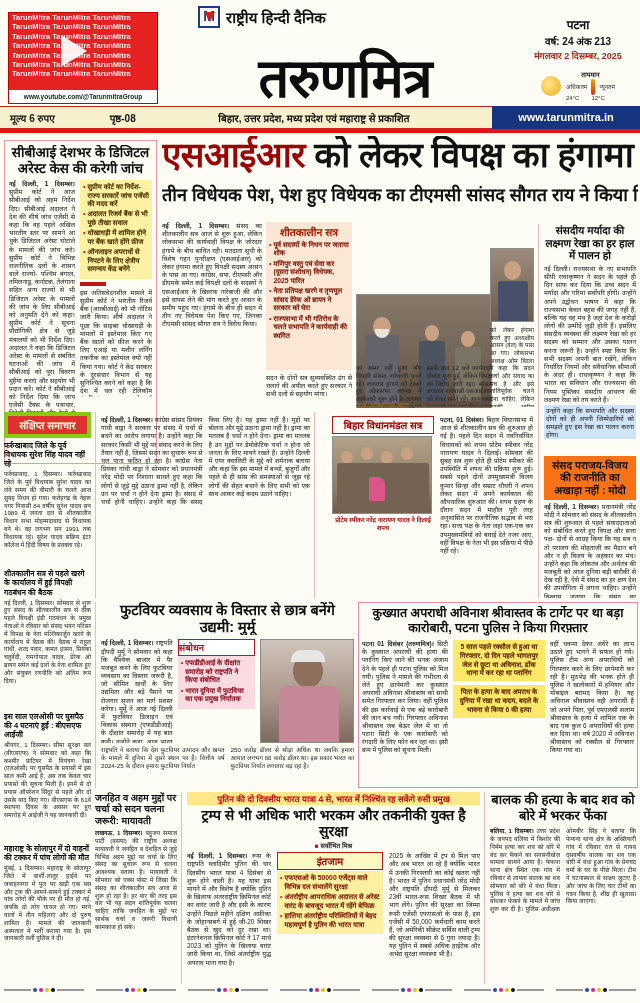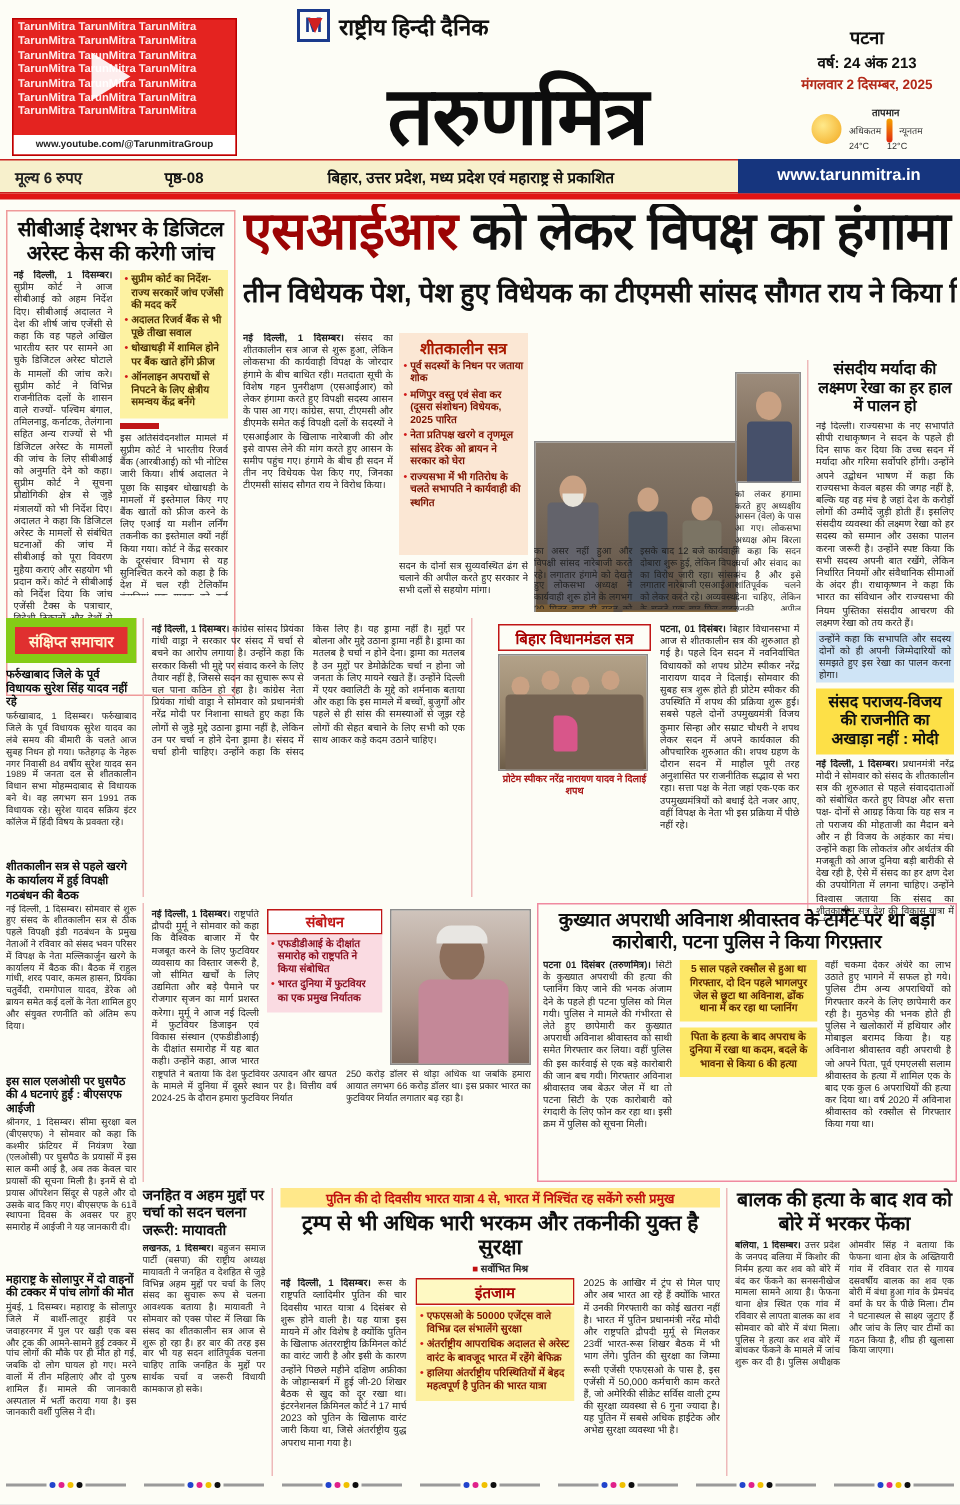--- a/index.html
+++ b/index.html
@@ -73,48 +73,48 @@
   .sess .bullet { color:#7a1200; }
   .photo { position:relative; overflow:hidden; border:1px solid #8c8c8c; }
   .ph-main { background:linear-gradient(180deg,#87796a 0%,#6e6052 55%,#4e4236 100%); }
   .head-c { position:absolute; border-radius:50%; background:#c9a183; }
   .podium { position:absolute; background:#7d5f35; }
   .fig { position:absolute; background:#5a5a62; border-radius:3px 3px 0 0; }
   .beard { position:absolute; background:#e8e4da; border-radius:0 0 8px 8px; }
   .cap { font-size:6.2px; line-height:1.25; text-align:justify; color:#222; overflow:hidden; }
 
   
-  .rail { left:538px; top:240px; width:98px; height:374px; }
+  .rail { left:538px; top:224px; width:98px; height:374px; }
   .rail-h { font-size:10.5px; line-height:1.2; text-align:center; }
   .hlight { background:#cfe4f6; padding:2px; }
-  .modi-h { background:#fde047; font-size:10.5px; font-weight:bold; line-height:1.2; padding:3px;
-            text-align:center; margin:4px 0 3px; }
+  .modi-h { background:#f97316; font-size:10.5px; font-weight:bold; line-height:1.2; padding:3px;
+            text-align:center; margin:17px 0 3px; }
 
   
   .brief { left:4px; top:412px; width:87px; height:572px; }
-  .brief-t { background:#e03030; border:6px solid #84cc16; color:#fff6d0; font-size:10px; font-weight:bold;
+  .brief-t { background:#e03030; border:4px solid #84cc16; color:#fff6d0; font-size:10px; font-weight:bold;
              text-align:center; padding:2px 0; margin-bottom:3px; }
   .brief-h { font-size:7.6px; line-height:1.2; margin:3px 0 2px; }
   .brief .bt { font-size:6.1px; }
 
   
   .priy { left:95px; top:412px; width:215px; height:186px; }
   .priy-h { font-size:13.5px; line-height:1.2; text-align:center; }
   .shap { left:314px; top:412px; width:219px; height:186px; }
   .shap-h { font-size:15px; line-height:1.15; text-align:center; }
   .bihar { border:1.5px solid #c01616; color:#a80000; font-weight:bold; font-size:10px;
            text-align:center; padding:1px 0; margin-bottom:2px; }
   .ph-group { background:linear-gradient(180deg,#b3a289 0%,#8e7c63 70%,#6c5c48 100%); }
   .redcap { font-size:6.4px; font-weight:bold; color:#a81414; text-align:center; line-height:1.2; margin-top:2px; }
 
   
   .murmu { left:95px; top:602px; width:259px; height:186px; }
   .murmu-h { font-size:14.5px; line-height:1.15; text-align:center; }
   .samb-t { border:1.5px solid #c01616; color:#c01616; background:#fff; font-weight:bold; font-size:9.5px;
-            text-align:center; padding:1px 0; }
+            padding:1px 0; }
   .samb-b { background:#fadbe2; padding:3px; }
   .samb-b .bullet { color:#8a1020; }
   .ph-murmu { background:linear-gradient(180deg,#cfc4bc 0%,#a99386 60%,#7e6a5e 100%); }
   .avin { left:358px; top:602px; width:280px; height:186px; border:1.5px solid #f08aa0; padding:3px; }
   .avin-h { font-size:12.5px; line-height:1.2; text-align:center; }
   .ybox2 { background:#fde868; padding:3px; font-size:6.8px; font-weight:bold; color:#5a2400;
            text-align:center; line-height:1.3; }
 
   
   .maya { left:95px; top:792px; width:82px; height:192px; }
@@ -333,20 +333,21 @@
         <div class="redcap">प्रोटेम स्पीकर नरेंद्र नारायण यादव ने दिलाई शपथ</div>
       </div>
       <div class="bt" style="flex:1;height:148px;">
         <span class="dl">पटना, 01 दिसंबर।</span>
         <span>बिहार विधानसभा में आज से शीतकालीन सत्र की शुरुआत हो गई है। पहले दिन सदन में नवनिर्वाचित विधायकों को शपथ प्रोटेम स्पीकर नरेंद्र नारायण यादव ने दिलाई। सोमवार की सुबह सत्र शुरू होते ही प्रोटेम स्पीकर की उपस्थिति में शपथ की प्रक्रिया शुरू हुई। सबसे पहले दोनों उपमुख्यमंत्री विजय कुमार सिन्हा और सम्राट चौधरी ने शपथ लेकर सदन में अपने कार्यकाल की औपचारिक शुरुआत की। शपथ ग्रहण के दौरान सदन में माहौल पूरी तरह अनुशासित पर राजनीतिक सद्भाव से भरा रहा। सत्ता पक्ष के नेता जहां एक-एक कर उपमुख्यमंत्रियों को बधाई देते नजर आए, वहीं विपक्ष के नेता भी इस प्रक्रिया में पीछे नहीं रहे।</span>
       </div>
     </div>
   </div>
 
   <div class="abs murmu block vline">
+    <div class="hl murmu-h">फुटवियर व्यवसाय के विस्तार से छात्र बनेंगे उद्यमी: मुर्मू</div>
     <div style="display:flex;gap:5px;margin-top:4px;">
       <div class="bt" style="width:72px;height:104px;">
         <span class="dl">नई दिल्ली, 1 दिसम्बर।</span>
         <span>राष्ट्रपति द्रौपदी मुर्मू ने सोमवार को कहा कि वैश्विक बाजार में पैर मजबूत करने के लिए फुटवियर व्यवसाय का विस्तार जरूरी है, जो सीमित खर्चों के लिए उद्यमिता और बड़े पैमाने पर रोजगार सृजन का मार्ग प्रशस्त करेगा। मुर्मू ने आज नई दिल्ली में फुटवियर डिजाइन एवं विकास संस्थान (एफडीडीआई) के दीक्षांत समारोह में यह बात कही। उन्होंने कहा, आज भारत तेजी से आत्मनिर्भर बन रहा है तथा वैश्विक आर्थिक मंच पर अपनी भूमिका का और अधिक विस्तार कर रहा है।</span>
       </div>
       <div style="width:78px;overflow:hidden;">
         <div class="samb-t">संबोधन</div>
         <div class="samb-b">
           <div class="bullet">
               <span class="bdot">•</span>

